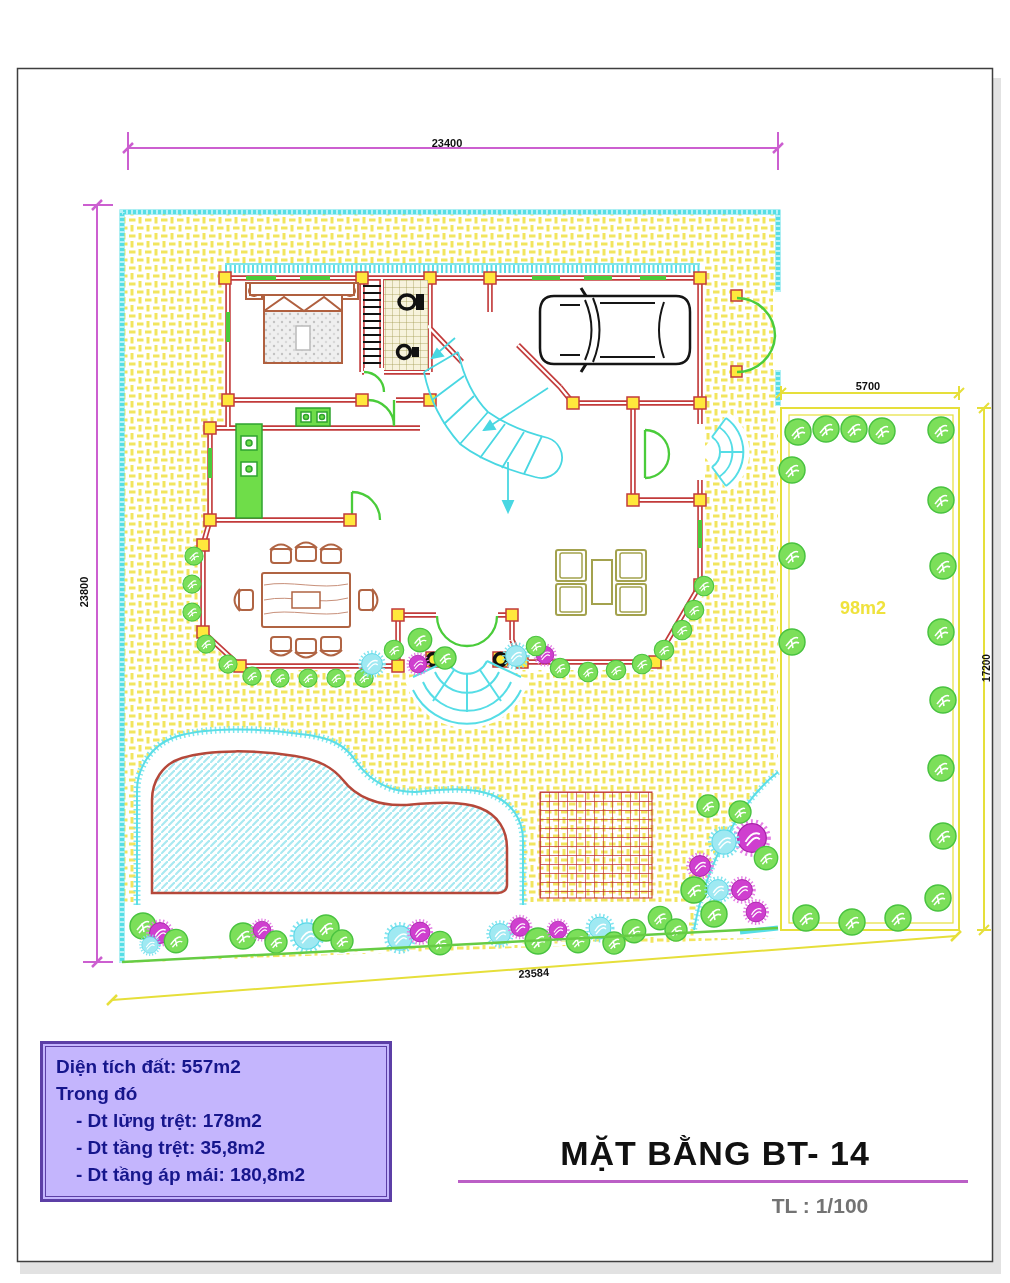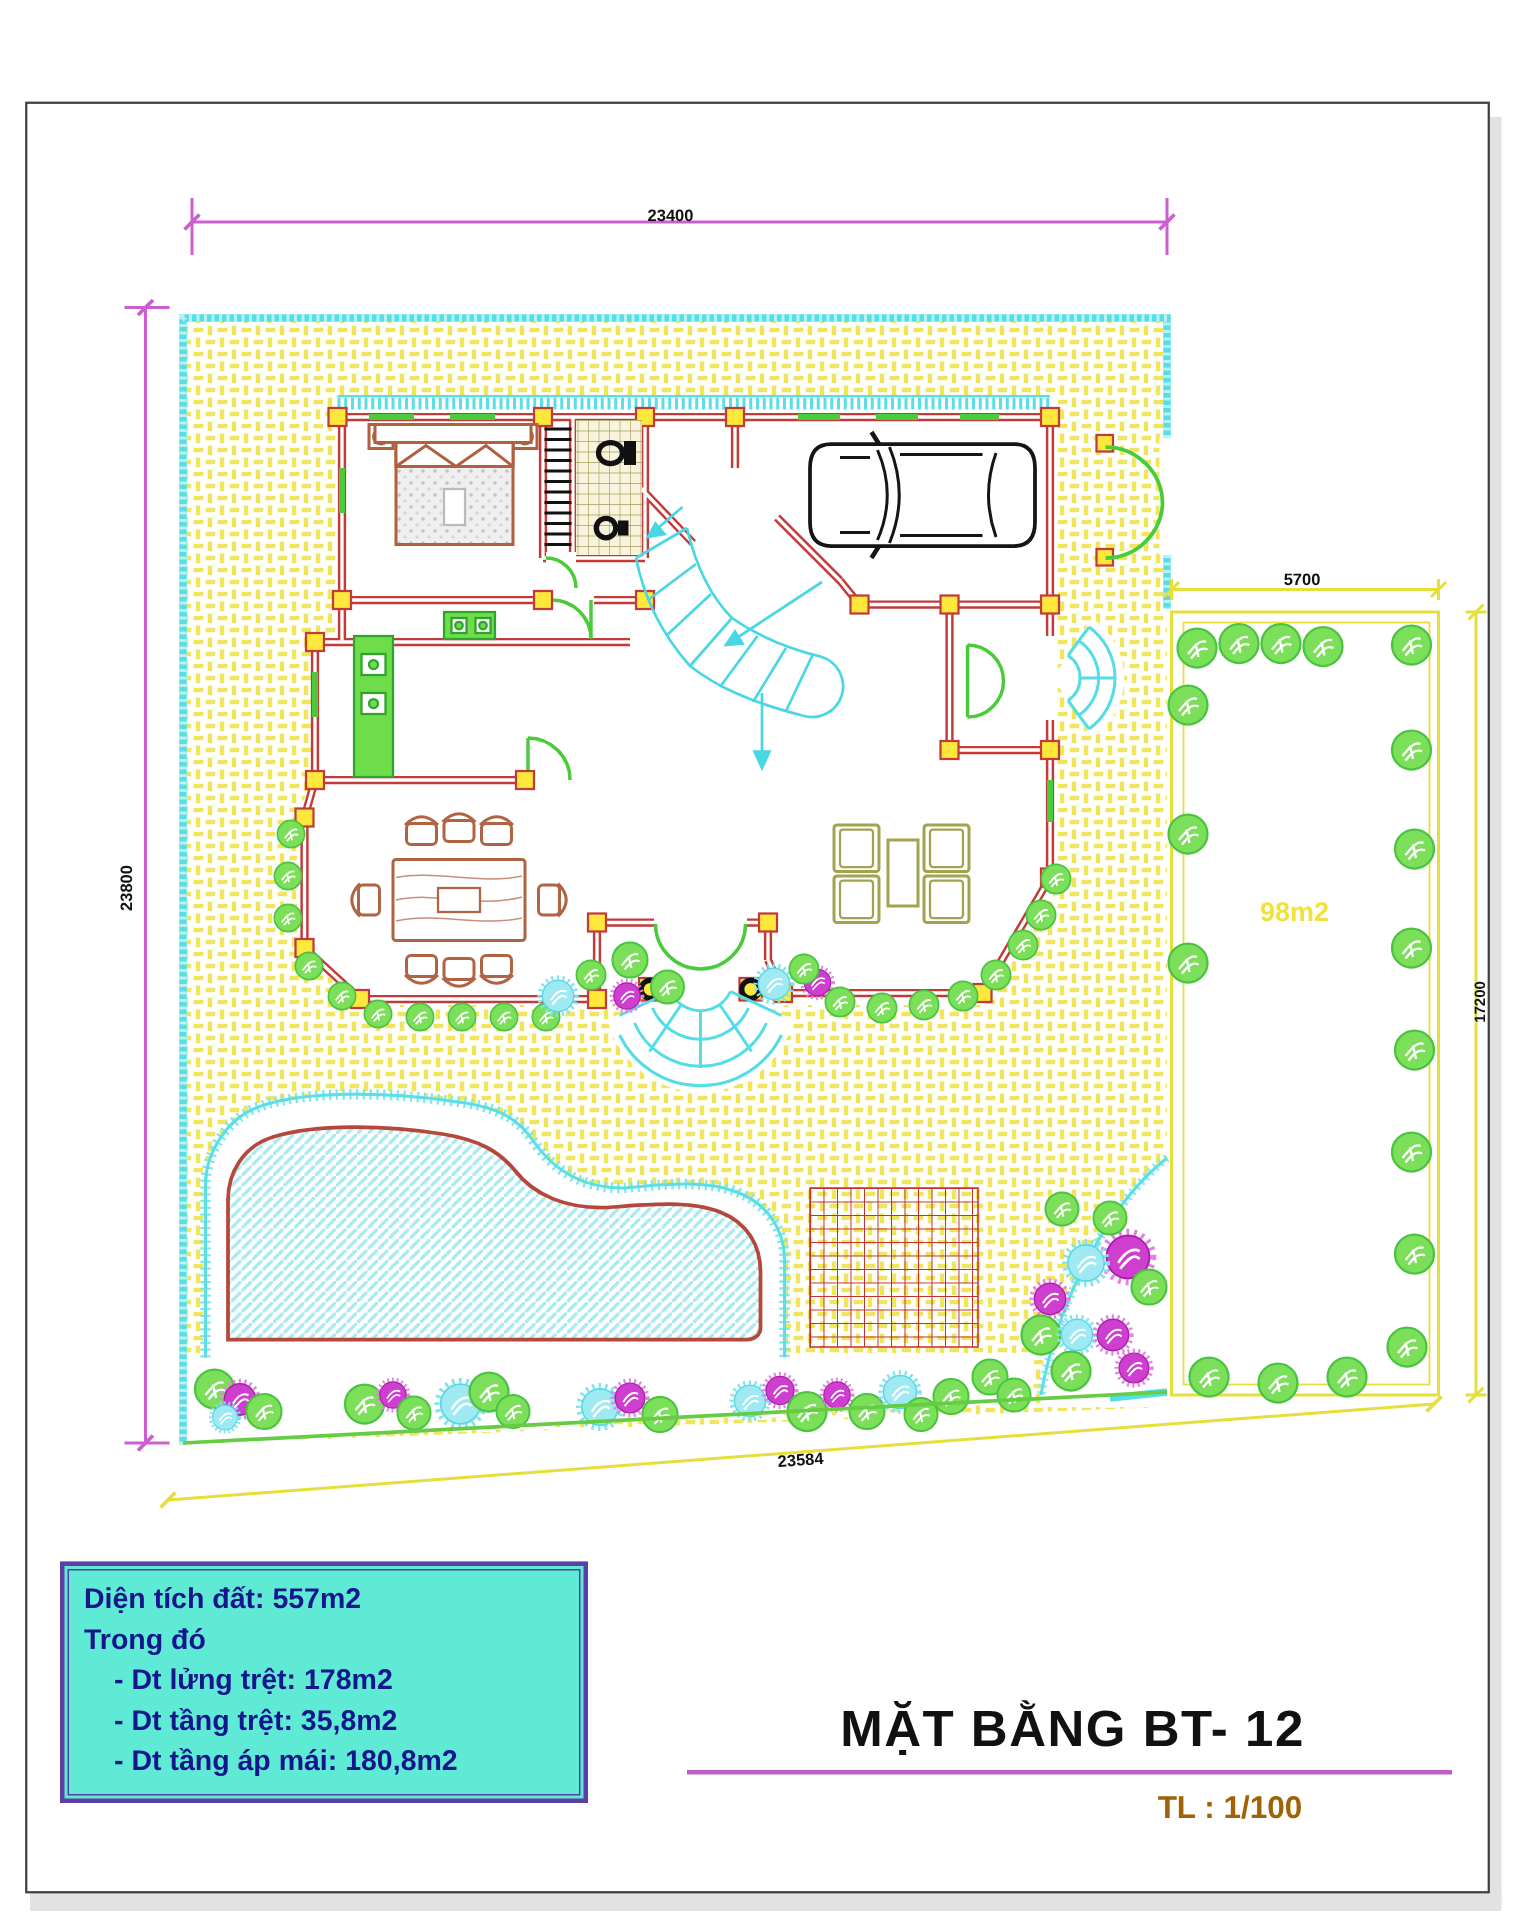--- a/index.html
+++ b/index.html
@@ -1,27 +1,27 @@
 <!DOCTYPE html>
 <html><head>
 <meta charset="utf-8">
 <style>
   html,body{margin:0;padding:0;background:#ffffff;}
   #page{position:relative;width:1010px;height:1283px;background:#ffffff;overflow:hidden;
         font-family:"Liberation Sans","DejaVu Sans",sans-serif;}
   svg{position:absolute;left:0;top:0;}
-  .legend-box{position:absolute;left:40px;top:1041px;width:346px;border:3px solid #5C3FA6;background:#5eead4;}
+  .legend-box{position:absolute;left:40px;top:1041px;width:346px;border:3px solid #5C3FA6;background:#c4b5fd;}
   .legend-inner{border:1px solid #5C3FA6;margin:2px;padding:6px 8px 8px 10px;}
   .legend-line{font-size:19px;font-weight:bold;color:#16168C;line-height:27px;white-space:nowrap;}
   .legend-line.indent{padding-left:20px;}
   .plan-title{position:absolute;left:455px;top:1134px;width:520px;text-align:center;
               font-size:34px;font-weight:bold;color:#111;letter-spacing:1px;white-space:nowrap;}
   .title-underline{position:absolute;left:458px;top:1180px;width:510px;height:3px;background:#BB5FC6;}
   .scale-label{position:absolute;left:700px;top:1194px;width:240px;text-align:center;
-               font-size:21px;font-weight:bold;color:#a16207;}
+               font-size:21px;font-weight:bold;color:#737373;}
 </style>
 </head>
 <body>
 
 <div id="page">
 
 <svg width="1010" height="1283" viewBox="0 0 1010 1283">
   <defs>
     <pattern id="hatchBrick" width="16" height="16" patternUnits="userSpaceOnUse">
       <rect x="2.5" y="1" width="3" height="6.5" fill="#F2E55E"></rect>
@@ -410,17 +410,17 @@
 <div class="legend-box">
   <div class="legend-inner">
     <div class="legend-line">Diện tích đất: 557m2</div>
     <div class="legend-line">Trong đó</div>
     <div class="legend-line indent">- Dt lửng trệt: 178m2</div>
     <div class="legend-line indent">- Dt tầng trệt: 35,8m2</div>
     <div class="legend-line indent">- Dt tầng áp mái: 180,8m2</div>
   </div>
 </div>
 
-<div class="plan-title">MẶT BẰNG BT- 12</div>
+<div class="plan-title">MẶT BẰNG BT- 14</div>
 <div class="title-underline"></div>
 <div class="scale-label">TL : 1/100</div>
 
 </div>
 
 </body></html>

